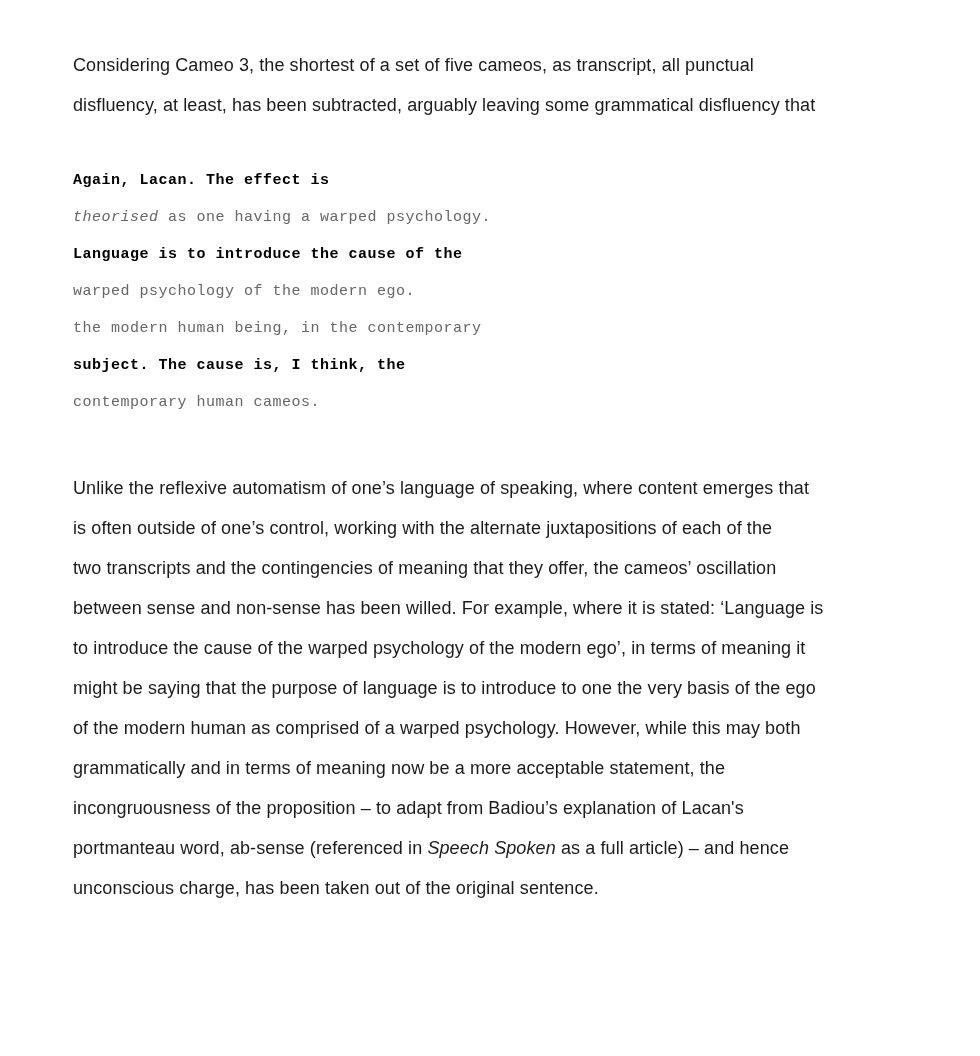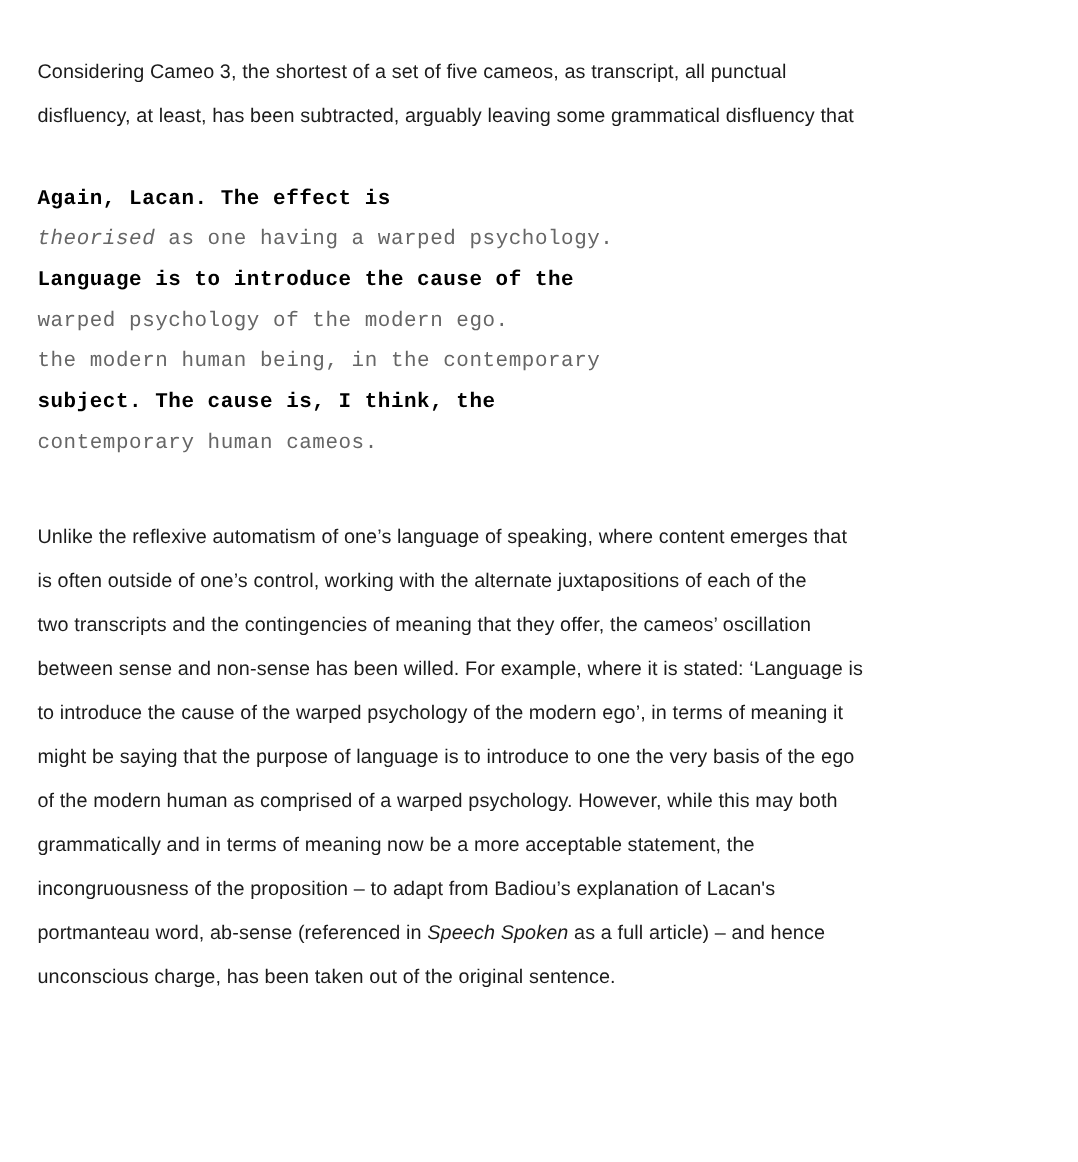--- a/index.html
+++ b/index.html
@@ -6,33 +6,33 @@
     margin: 0;
     padding: 0;
     background: var(--page-bg, #ffffff);
   }
   .page {
     position: relative;
     width: 980px;
     height: 960px;
     background: var(--page-bg, #ffffff);
     box-sizing: border-box;
-    padding: 45px 73px 0 34px;
+    padding: 45px 73px 0 73px;
     overflow: hidden;
   }
   .sans {
     font-family: "Liberation Sans", sans-serif;
     font-size: 18px;
     line-height: 40px;
     color: var(--body-text, #1b1b1b);
     letter-spacing: 0.1px;
   }
   .mono {
     font-family: "Liberation Mono", monospace;
-    font-size: 19px;
+    font-size: 15px;
     line-height: 37px;
     letter-spacing: 0.5px;
     margin-top: 37px;
     color: var(--mono-regular, #666666);
   }
   .mono .line span { color: var(--mono-regular, #666666); font-weight: 400; }
   .mono .line span.bd { color: var(--mono-bold, #000000); font-weight: 700; }
   .para-discussion { margin-top: 47px; }
   .line { white-space: pre; }
   .it { font-style: italic; }

